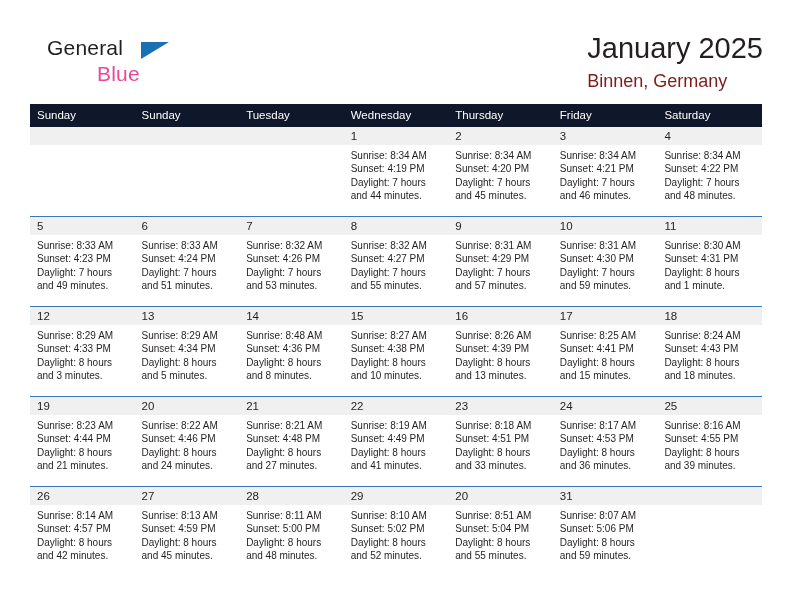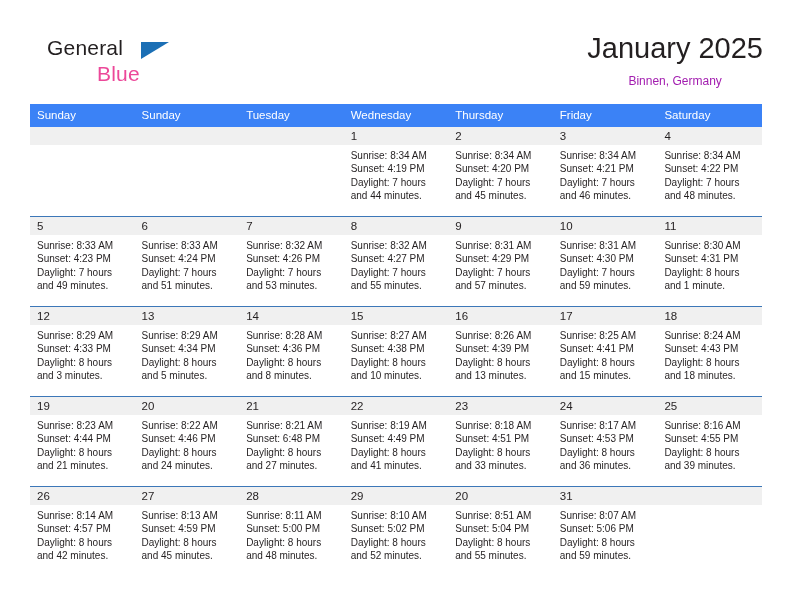--- a/index.html
+++ b/index.html
@@ -62,51 +62,51 @@
     width: 0;
     height: 0;
     border-left: 28px solid #1b6fb5;
     border-bottom: 17px solid transparent;
   }
 
   .title-block {
     position: absolute;
     right: 38px;
     top: 31px;
-    text-align: center;
+    text-align: left;
     margin-left: 18px;
   }
   .title-month {
     font-size: 29px;
     color: #231f20;
     line-height: 34px;
     white-space: nowrap;
   }
   .title-location {
-    font-size: 12px;
-    color: #a21caf;
+    font-size: 18px;
+    color: #7f1d1d;
     line-height: 18px;
     margin-top: 7px;
     white-space: nowrap;
   }
 
   
   .calendar {
     position: absolute;
     left: 30px;
     top: 104px;
     width: 732px;
   }
   .cal-table {
     width: 732px;
     border-collapse: collapse;
     table-layout: fixed;
   }
   .cal-table th {
-    background: #3b82f6;
+    background: #0f172a;
     color: #ffffff;
     font-size: 11.5px;
     font-weight: normal;
     text-align: left;
     padding: 5px 0 6px 7px;
     height: 11px;
     border: none;
   }
   .cal-table td {
     vertical-align: top;
@@ -324,21 +324,21 @@
             <div class="cell-body">
               <div>Sunrise: 8:29 AM</div>
               <div>Sunset: 4:34 PM</div>
               <div>Daylight: 8 hours</div>
               <div>and 5 minutes.</div>
             </div>
           </td>
           <td>
             <div class="daynum-band">14</div>
             <div class="cell-body">
-              <div>Sunrise: 8:28 AM</div>
+              <div>Sunrise: 8:48 AM</div>
               <div>Sunset: 4:36 PM</div>
               <div>Daylight: 8 hours</div>
               <div>and 8 minutes.</div>
             </div>
           </td>
           <td>
             <div class="daynum-band">15</div>
             <div class="cell-body">
               <div>Sunrise: 8:27 AM</div>
               <div>Sunset: 4:38 PM</div>
@@ -391,21 +391,21 @@
               <div>Sunrise: 8:22 AM</div>
               <div>Sunset: 4:46 PM</div>
               <div>Daylight: 8 hours</div>
               <div>and 24 minutes.</div>
             </div>
           </td>
           <td>
             <div class="daynum-band">21</div>
             <div class="cell-body">
               <div>Sunrise: 8:21 AM</div>
-              <div>Sunset: 6:48 PM</div>
+              <div>Sunset: 4:48 PM</div>
               <div>Daylight: 8 hours</div>
               <div>and 27 minutes.</div>
             </div>
           </td>
           <td>
             <div class="daynum-band">22</div>
             <div class="cell-body">
               <div>Sunrise: 8:19 AM</div>
               <div>Sunset: 4:49 PM</div>
               <div>Daylight: 8 hours</div>

